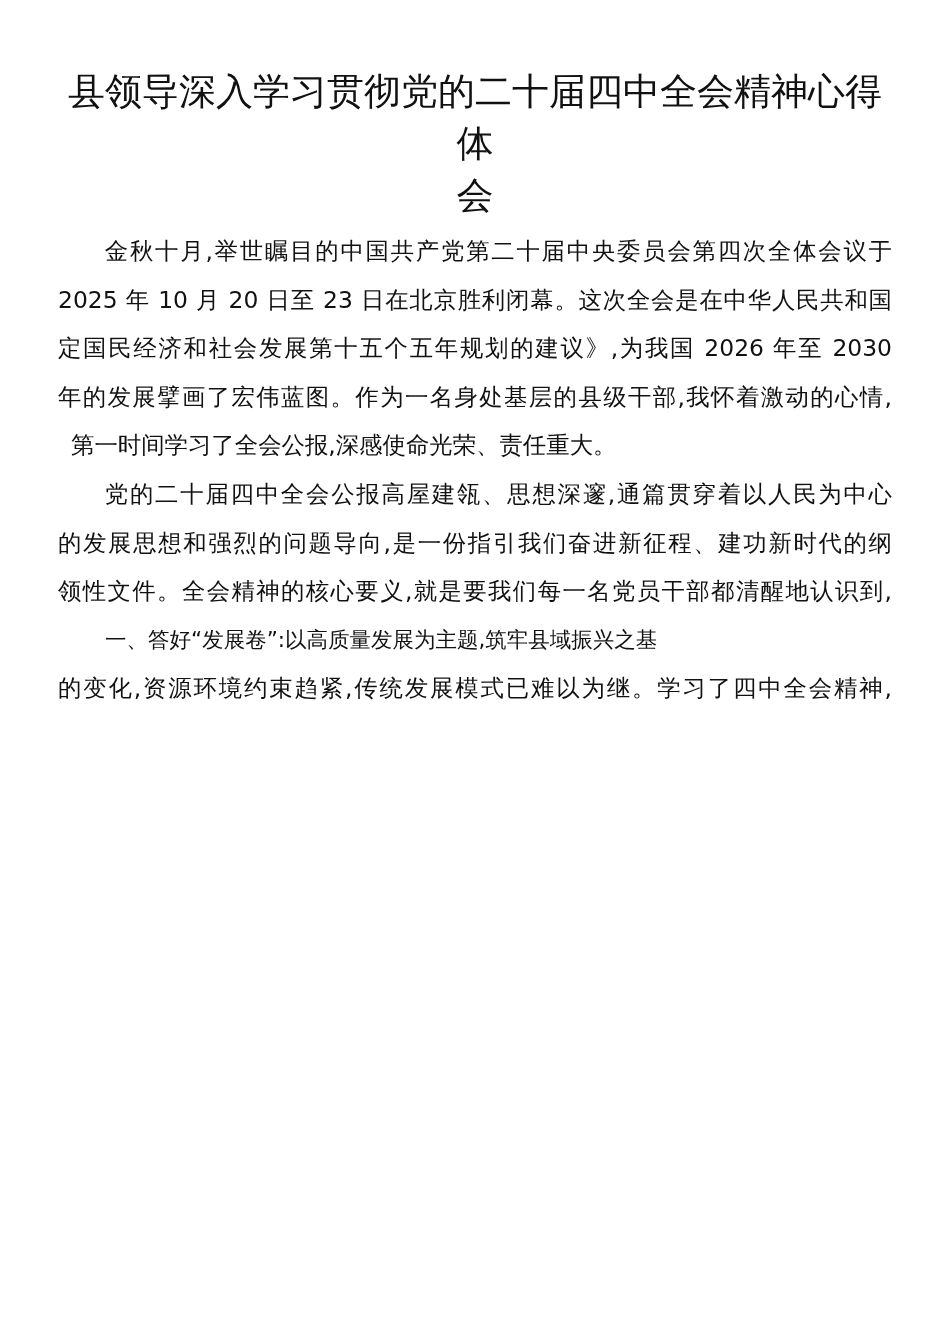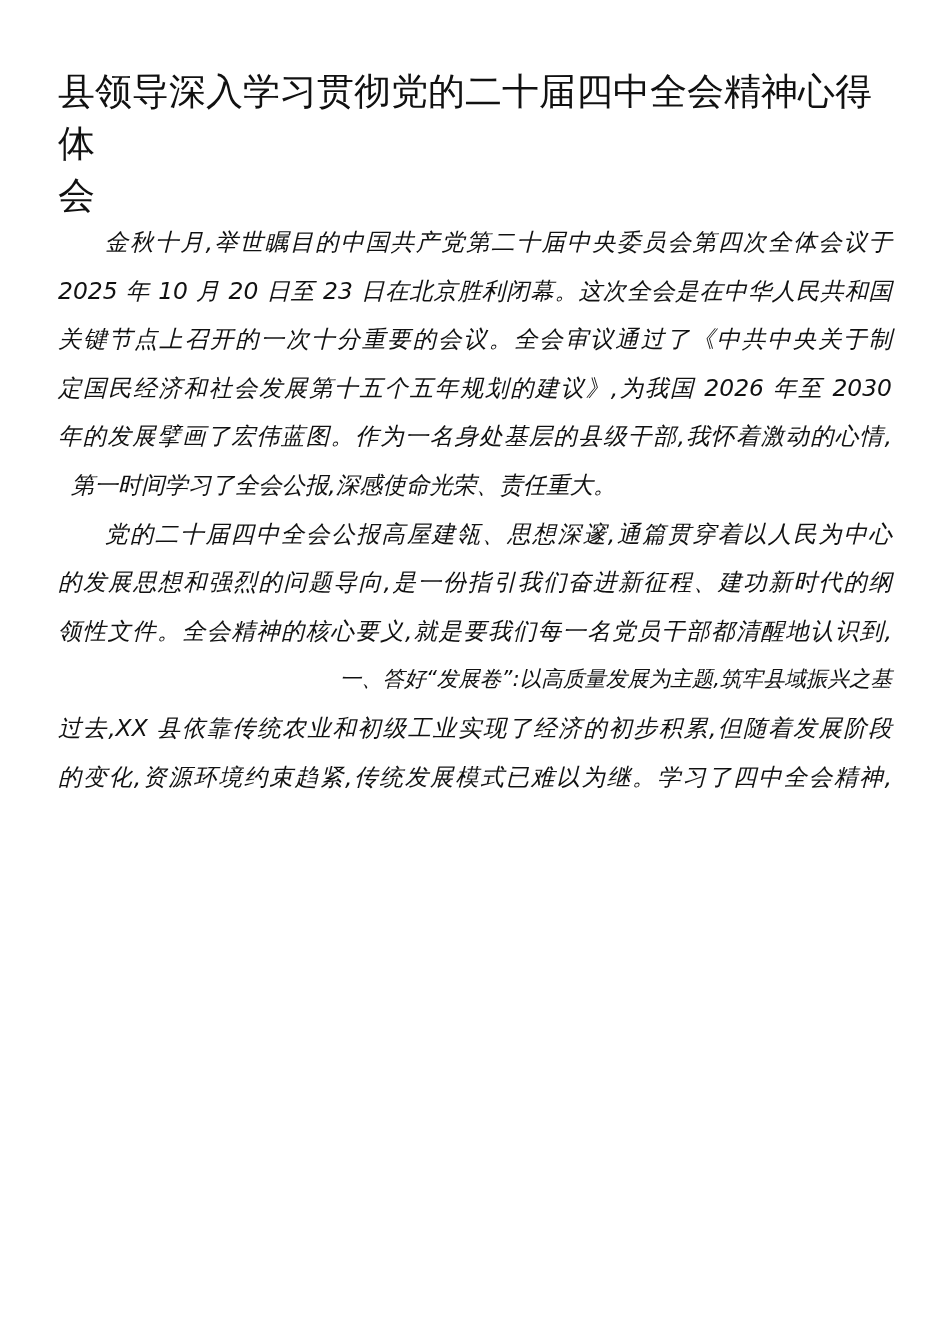--- a/index.html
+++ b/index.html
@@ -21,78 +21,75 @@
       top: 0;
       width: 950px;
       height: 1344px;
       background: #ffffff;
     }
     .title {
       position: absolute;
       left: 58px;
       top: 66px;
       width: 834px;
+      text-align: center;
       font-size: 37px;
       line-height: 52px;
       font-weight: normal;
       margin: 0;
       letter-spacing: 0px;
     }
     .body {
       position: absolute;
       left: 58px;
-      top: 218px;
+      top: 227px;
       width: 834px;
-      font-style: italic;
     }
     .line {
       display: block;
       white-space: nowrap;
       text-align: justify;
       text-align-last: justify;
     }
     .line.first { padding-left: 2em; }
     .line.last { text-align-last: left; margin-left: 13px; }
     .para-lines { margin: 0; font-size: 23.4px; line-height: 48.6px; }
     .heading {
       margin: 0;
       font-size: 21.5px;
       line-height: 48.6px;
       padding-left: 47px;
       white-space: nowrap;
-      text-align: right;
     }
   </style>
 </head>
 <body>
 
 <div class="page">
   <h1 class="title">
     <span class="title-line" style="display:block;">县领导深入学习贯彻党的二十届四中全会精神心得体</span>
     <span class="title-line" style="display:block;">会</span>
   </h1>
 
   <div class="body">
 
     <div class="para-lines">
       <span class="line first">金秋十月,举世瞩目的中国共产党第二十届中央委员会第四次全体会议于</span>
       <span class="line">2025 年 10 月 20 日至 23 日在北京胜利闭幕。这次全会是在中华人民共和国</span>
-      <span class="line">关键节点上召开的一次十分重要的会议。全会审议通过了《中共中央关于制</span>
       <span class="line">定国民经济和社会发展第十五个五年规划的建议》,为我国 2026 年至 2030</span>
       <span class="line">年的发展擘画了宏伟蓝图。作为一名身处基层的县级干部,我怀着激动的心情,</span>
       <span class="line last">第一时间学习了全会公报,深感使命光荣、责任重大。</span>
     </div>
 
     <div class="para-lines">
       <span class="line first">党的二十届四中全会公报高屋建瓴、思想深邃,通篇贯穿着以人民为中心</span>
       <span class="line">的发展思想和强烈的问题导向,是一份指引我们奋进新征程、建功新时代的纲</span>
       <span class="line">领性文件。全会精神的核心要义,就是要我们每一名党员干部都清醒地认识到,</span>
     </div>
 
     <div class="heading">一、答好“发展卷”:以高质量发展为主题,筑牢县域振兴之基</div>
 
 
     <div class="para-lines">
-      <span class="line">过去,XX 县依靠传统农业和初级工业实现了经济的初步积累,但随着发展阶段</span>
       <span class="line">的变化,资源环境约束趋紧,传统发展模式已难以为继。学习了四中全会精神,</span>
     </div>
   </div>
 </div>
 
 </body></html>

